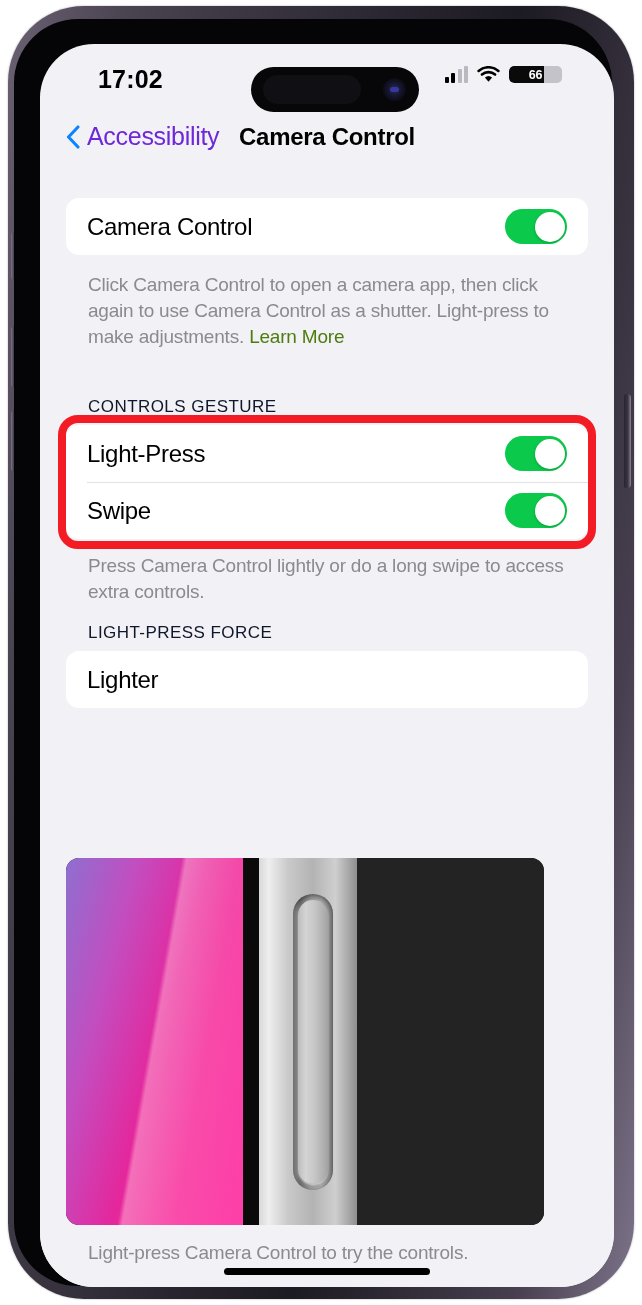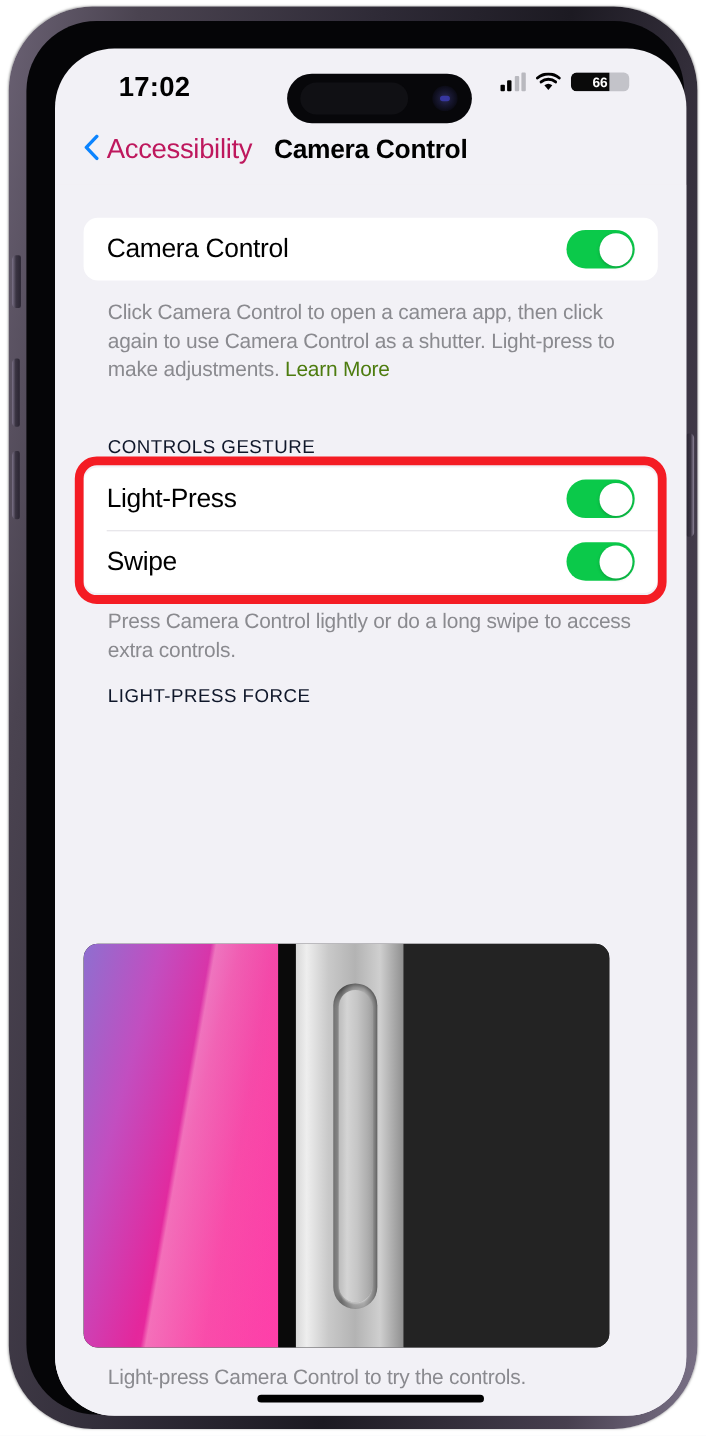--- a/index.html
+++ b/index.html
@@ -14,21 +14,21 @@
   #phone-frame {
     position: absolute;
     left: 8px; top: 6px;
     width: 626px; height: 1293px;
     border-radius: 76px;
     background: linear-gradient(100deg,#6a6173 0%,#4a4350 14%,#2e2a36 40%,#1c1a22 60%,#473f4f 86%,#7d748a 100%);
     box-shadow: 0 0 2px rgba(0,0,0,.35);
   }
   #frame-inner-bezel {
     position: absolute;
-    left: 16px; top: 13px;
+    left: 6px; top: 13px;
     width: 598px; height: 1267px;
     border-radius: 64px;
     background: #050507;
   }
   #screen {
     position: absolute;
     left: 26px; top: 25px;
     width: 574px; height: 1243px;
     border-radius: 54px;
     background: #f2f1f6;
@@ -91,22 +91,22 @@
     display:flex; align-items:center; justify-content:center;
     font-size:12.5px; font-weight:700; color:#fff; letter-spacing:-.2px;
   }
 
   
   #nav-bar {
     position: absolute; left: 0; top: 72px; width: 574px; height: 52px; z-index: 5;
   }
   #back-button {
     position: absolute; left: 26px; top: 6px;
-    display: flex; gap: 7px;
-    color: #be185d; cursor: pointer;
+    display: flex; align-items: center; gap: 7px;
+    color: #6d28d9; cursor: pointer;
   }
   #back-chevron-icon { width: 14px; height: 24px; flex: none; }
   #back-label { font-size: 25px; letter-spacing: -.3px; }
   #page-title {
     position: absolute; left: 0; top: 7px; width: 574px;
     text-align: center; font-size: 24px; font-weight: 700; color: #000;
     letter-spacing: -.3px;
   }
 
   
@@ -292,20 +292,23 @@
           </div>
         </div>
 
         <div id="highlight-box" style="top: 247px; height: 134px; border-color: rgb(244, 28, 36);"></div>
 
         <div class="footnote" style="top:385px;">Press Camera Control lightly or do a long swipe to access extra controls.</div>
 
         <div class="section-header" style="top:455px;">LIGHT-PRESS FORCE</div>
 
         <div class="card" style="top:483px;">
+          <div class="row">
+            <span class="row-label">Lighter</span>
+          </div>
         </div>
 
         <div id="preview-image" style="top:690px;">
           <div id="pv-gradient"></div>
           <div id="pv-gradient-sheen"></div>
           <div id="pv-black-gap"></div>
           <div id="pv-metal-edge">
             <div id="pv-camera-control-button"></div>
           </div>
           <div id="pv-dark-side"></div>

